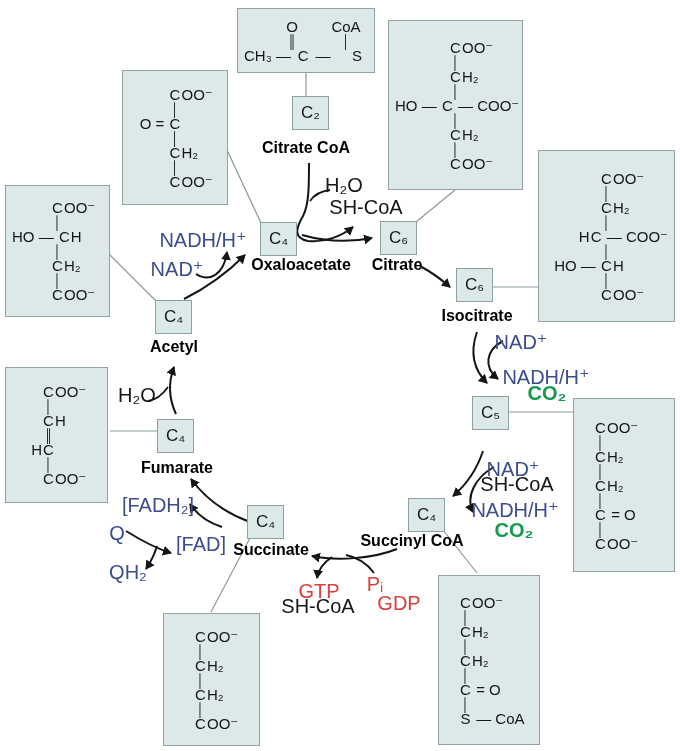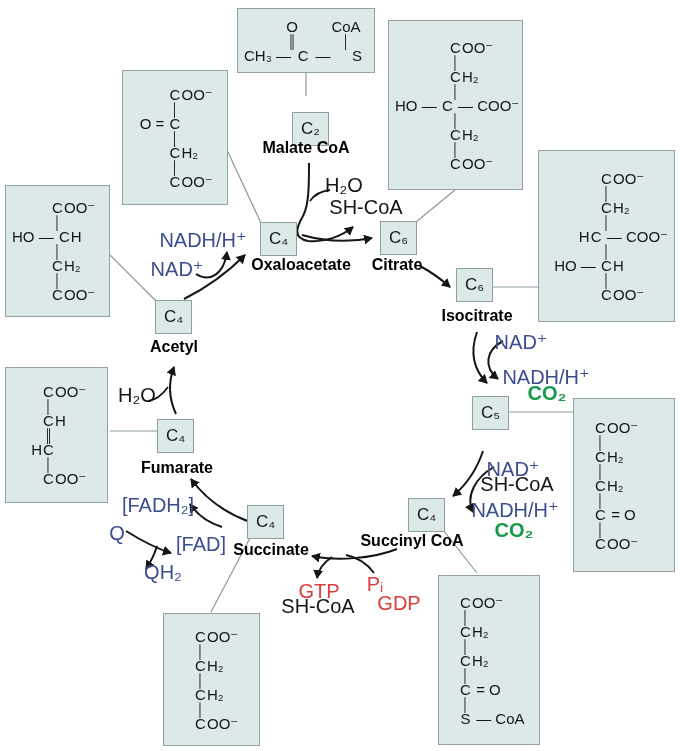--- a/index.html
+++ b/index.html
@@ -423,22 +423,22 @@
         <span></span>
         <span>│</span>
         <span></span>
       </div>
       <div class="frow" style="grid-template-columns: 24px 13px 1fr;">
         <span></span>
         <span>C</span>
         <span>OO⁻</span>
       </div>
     </div>
-    <div class="cbox" style="left: 292px; top: 96px; margin-top: 16px;">C₂</div>
-    <div class="mol-label" style="left: 306px; top: 148px;">Malate CoA</div>
+    <div class="cbox" style="left: 292px; top: 96px;">C₂</div>
+    <div class="mol-label" style="left: 306px; top: 148px;">Citrate CoA</div>
     <div class="cbox" style="left: 260px; top: 222px;">C₄</div>
     <div class="mol-label" style="left: 301px; top: 265px;">Oxaloacetate</div>
     <div class="cbox" style="left: 380px; top: 221px;">C₆</div>
     <div class="mol-label" style="left: 397px; top: 265px;">Citrate</div>
     <div class="cbox" style="left: 456px; top: 268px;">C₆</div>
     <div class="mol-label" style="left: 477px; top: 316px;">Isocitrate</div>
     <div class="cbox" style="left: 472px; top: 396px;">C₅</div>
     <div class="cbox" style="left: 408px; top: 498px;">C₄</div>
     <div class="mol-label" style="left: 412px; top: 541px;">Succinyl CoA</div>
     <div class="cbox" style="left: 247px; top: 505px;">C₄</div>
@@ -458,15 +458,15 @@
     <div class="cof black" style="left: 517px; top: 484px;">SH-CoA</div>
     <div class="cof blue" style="left: 515px; top: 510px;">NADH/H⁺</div>
     <div class="cof green" style="left: 514px; top: 530px;">CO₂</div>
     <div class="cof red" style="left: 319px; top: 591px;">GTP</div>
     <div class="cof black" style="left: 318px; top: 606px;">SH-CoA</div>
     <div class="cof red" style="left: 375px; top: 584px;">Pᵢ</div>
     <div class="cof red" style="left: 399px; top: 603px;">GDP</div>
     <div class="cof blue" style="left: 158px; top: 505px;">[FADH₂]</div>
     <div class="cof blue" style="left: 201px; top: 544px;">[FAD]</div>
     <div class="cof blue" style="left: 117px; top: 533px;">Q</div>
-    <div class="cof blue" style="left: 128px; top: 572px; margin-left: 35px;">QH₂</div>
+    <div class="cof blue" style="left: 128px; top: 572px;">QH₂</div>
     <div class="cof black" style="left: 137px; top: 395px;">H₂O</div>
   </div>
 
 </body></html>

